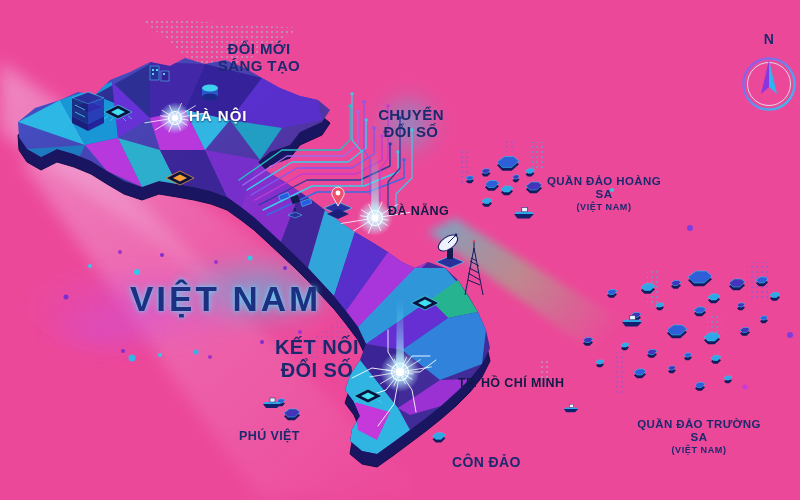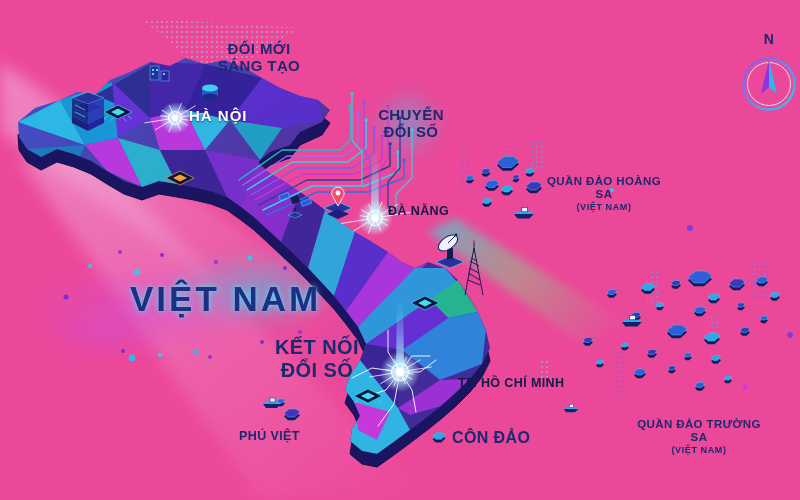--- a/index.html
+++ b/index.html
@@ -11,21 +11,21 @@
   .lbl-innovation{left:193px;top:40px;width:132px;font-size:15px;}
   .lbl-hanoi{left:189px;top:107px;font-size:15px;color:#ffffff;letter-spacing:1px;
              text-shadow:0 1px 2px rgba(10,20,80,.75);}
   .lbl-chuyen{left:366px;top:106px;width:90px;font-size:15px;}
   .lbl-danang{left:388px;top:204px;font-size:12.5px;color:#101c46;}
   .lbl-title{left:90px;top:279px;font-size:35px;letter-spacing:3px;color:#1c2f80;
              text-shadow:0 0 7px rgba(90,220,255,.85),0 0 2px rgba(90,220,255,.9);margin-left:40px;}
   .lbl-ketnoi{left:274px;top:336px;width:86px;font-size:20px;}
   .lbl-hcmc{left:458px;top:376px;font-size:12.5px;color:#101c46;text-align:center;}
   .lbl-phuquoc{left:239px;top:429px;font-size:12.5px;}
-  .lbl-condao{left:452px;top:429px;font-size:16px;}
+  .lbl-condao{left:452px;top:454px;font-size:14px;}
   .lbl-hoangsa{left:545px;top:175px;width:118px;font-size:11.5px;white-space:normal;}
   .lbl-truongsa{left:632px;top:418px;width:134px;font-size:11.5px;white-space:normal;}
   .sub{display:block;font-size:9px;letter-spacing:.6px;margin-top:1px;}
   .lbl-n{left:757px;top:31px;width:24px;font-size:14px;color:#1b2a6e;}
 </style>
 </head>
 <body>
 
 <div id="stage">
 

